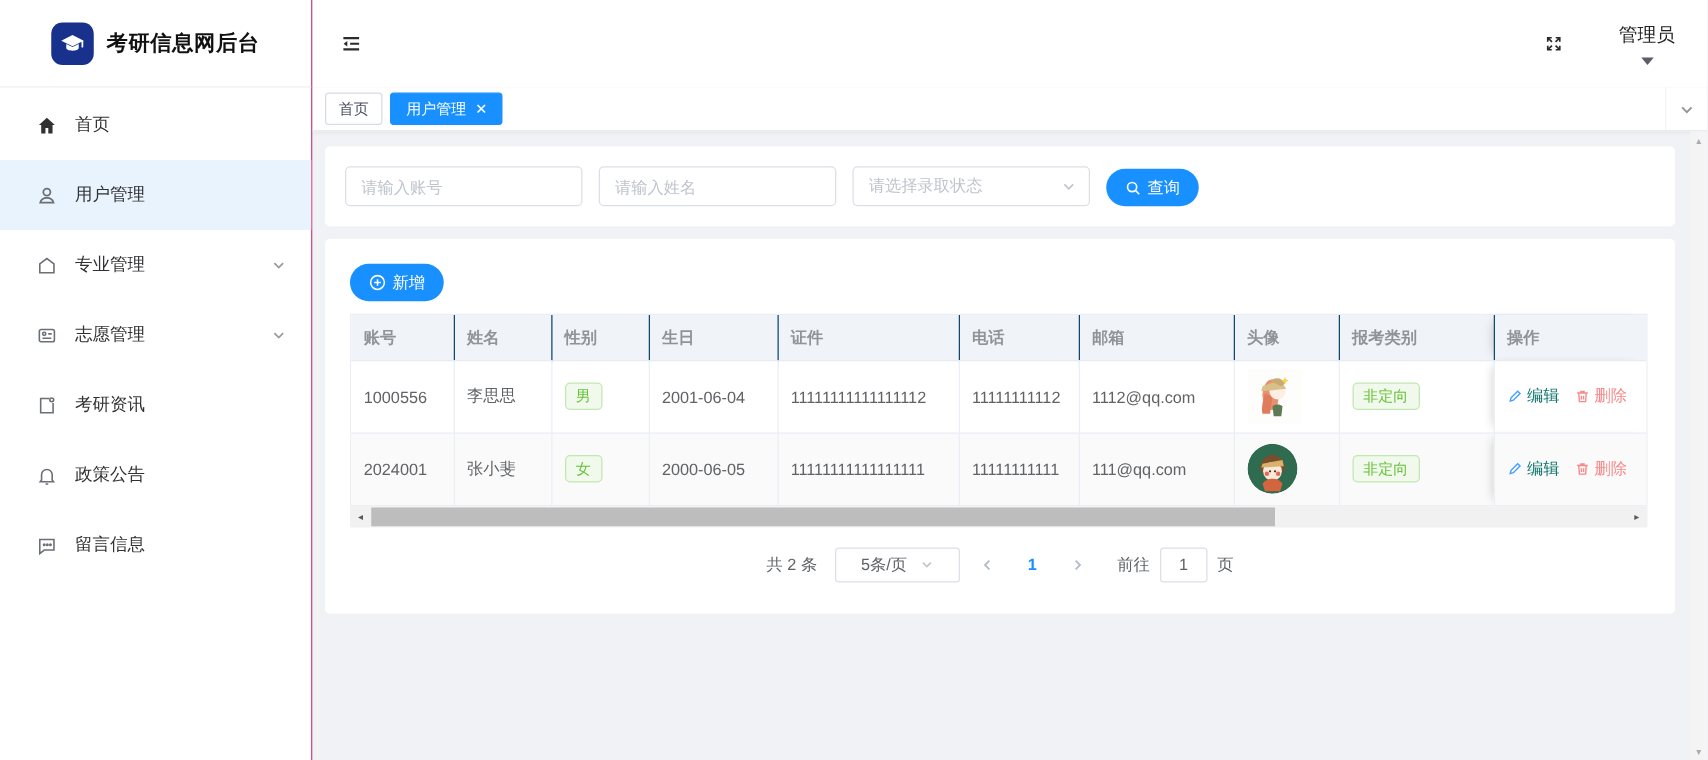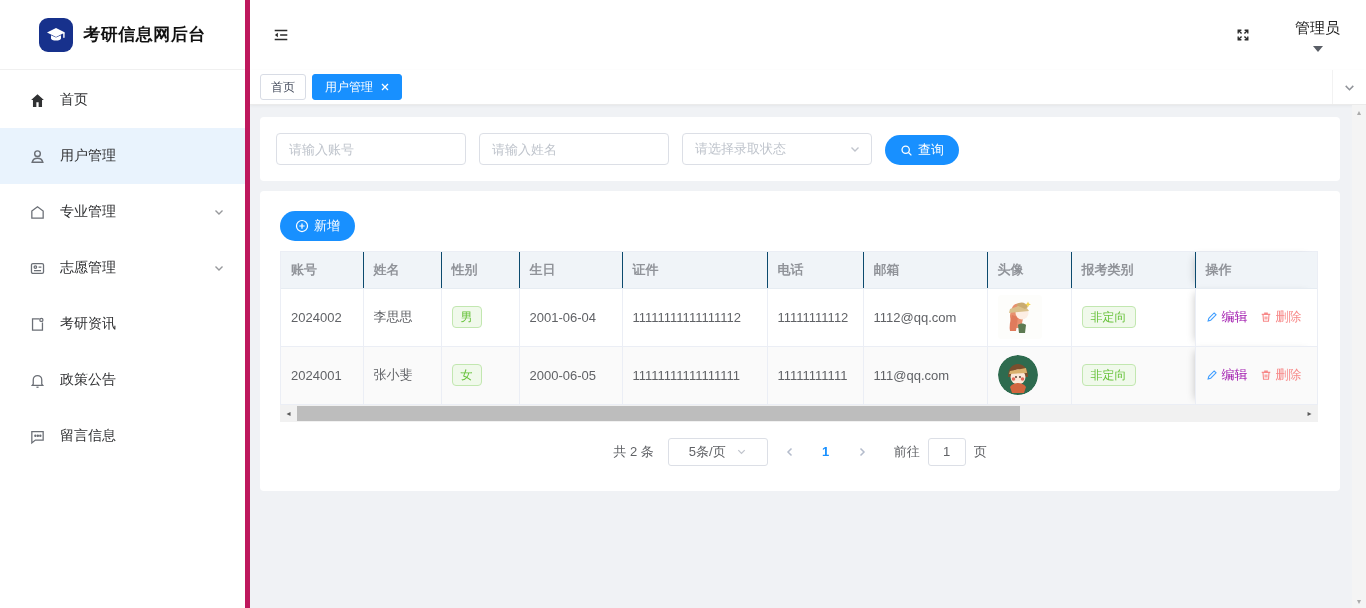--- a/index.html
+++ b/index.html
@@ -2,21 +2,21 @@
 <html><head>
 <meta charset="utf-8">
 <style>
   * { margin:0; padding:0; box-sizing:border-box; }
   html,body { width:1366px; height:608px; overflow:hidden;
     font-family:"Liberation Sans","DejaVu Sans",sans-serif; background:#f0f2f5; }
   .app { display:flex; width:1366px; height:608px; }
 
   
   .sidebar { width:250px; height:608px; background:#fff; flex:0 0 250px;
-    border-right:5px solid #be185d; }
+    border-right:1px solid #be185d; }
   .logo-row { height:70px; display:flex; align-items:center; justify-content:center;
     gap:10px; border-bottom:1px solid #f0f0f0; }
   .logo-badge { width:34px; height:34px; background:#17318c; border-radius:9px;
     display:flex; align-items:center; justify-content:center; }
   .logo-title { font-size:17px; font-weight:bold; color:#111; letter-spacing:.5px; }
   .menu { padding-top:2px; }
   .menu-item { height:56px; display:flex; align-items:center; padding:0 20px 0 28px;
     font-size:14px; color:#303133; cursor:pointer; position:relative; }
   .menu-item.active { background:#e9f3fd; }
   .menu-item .mi-icon { width:18px; height:18px; margin-right:14px; color:#6b6f76;
@@ -76,21 +76,21 @@
     border-bottom:1px solid #ebeef5; background:#fff; }
   .grid tr.striped td { background:#fafafa; }
   .grid th:last-child, .grid td:last-child { border-right:none; }
   .fixed-col { box-shadow:-5px 0 8px -5px rgba(0,0,0,.22); }
   .tag-green { display:inline-block; padding:2px 8px; font-size:12px; color:#67c23a;
     background:#f0f9eb; border:1px solid #c2e7b0; border-radius:4px; line-height:16px; }
   .avatar-sq { width:44px; height:44px; border-radius:3px; display:block; }
   .avatar-cir { width:40px; height:40px; border-radius:50%; display:block; }
   .link-btn { display:inline-flex; align-items:center; gap:4px; font-size:13px;
     cursor:pointer; background:none; border:none; font-family:inherit; }
-  .link-edit { color:#a21caf; margin-right:12px; }
+  .link-edit { color:#0f766e; margin-right:12px; }
   .link-del { color:#f78989; }
 
   
   .hscroll { width:1038px; height:17px; background:#f1f1f1; display:flex; align-items:center;
     position:relative; }
   .hs-arrow { width:17px; height:17px; display:flex; align-items:center; justify-content:center;
     color:#5a5a5a; font-size:8px; flex:0 0 17px; cursor:pointer; }
   .hs-track { flex:1; height:17px; position:relative; }
   .hs-thumb { position:absolute; left:0; top:1px; height:15px; width:72%;
     background:#bdbdbd; border-radius:0; cursor:pointer; }
@@ -321,21 +321,21 @@
                 <th>证件</th>
                 <th>电话</th>
                 <th>邮箱</th>
                 <th>头像</th>
                 <th>报考类别</th>
                 <th class="fixed-col">操作</th>
               </tr>
             </thead>
             <tbody>
               <tr>
-                <td>2024002</td>
+                <td>1000556</td>
                 <td>李思思</td>
                 <td><span class="tag-green">男</span></td>
                 <td>2001-06-04</td>
                 <td>11111111111111112</td>
                 <td>11111111112</td>
                 <td>1112@qq.com</td>
                 <td>
                   <span>
                     <svg class="avatar-sq" viewBox="0 0 44 44">
                       <rect width="44" height="44" rx="3" fill="#fdfdfb"></rect>

